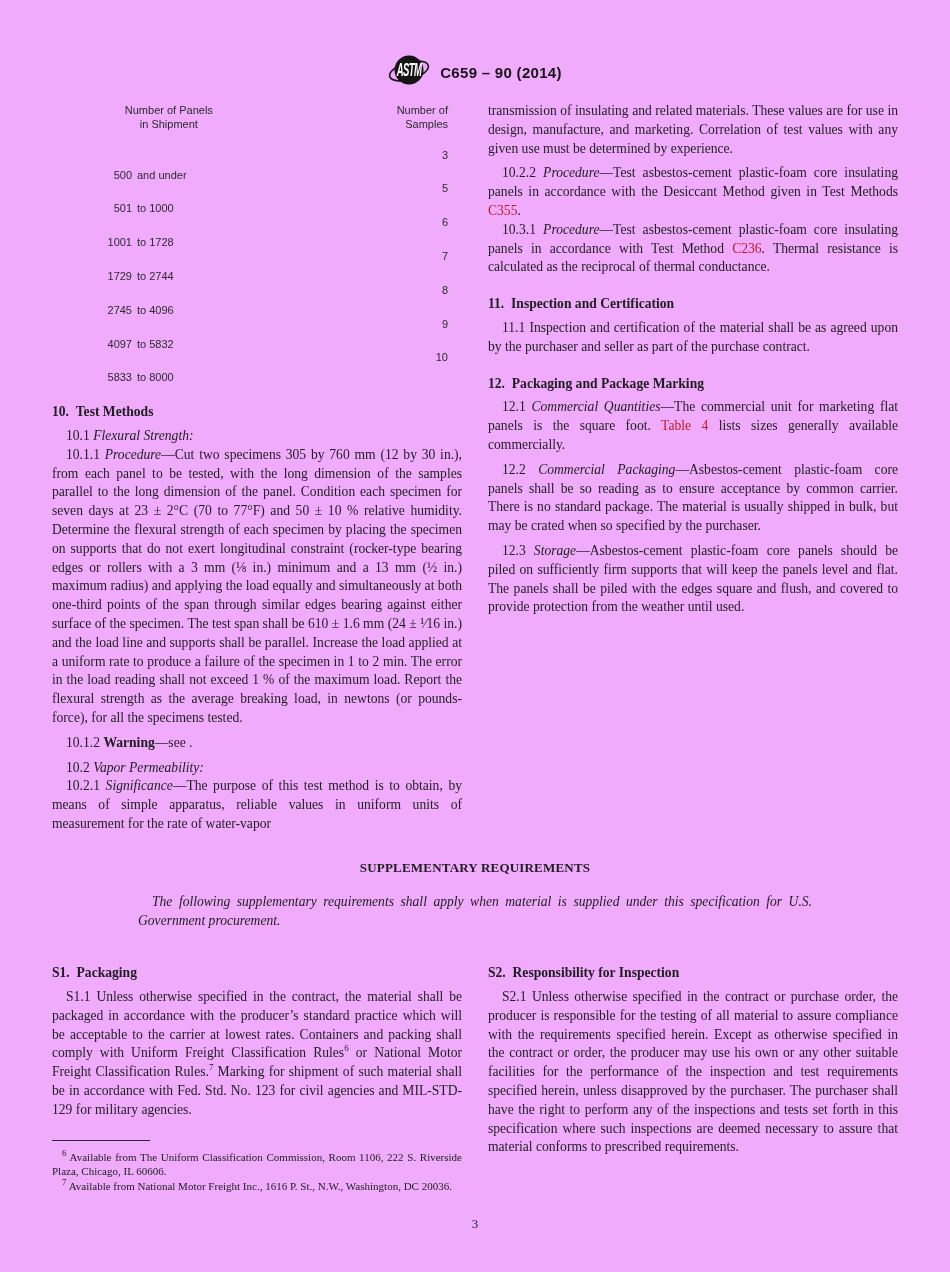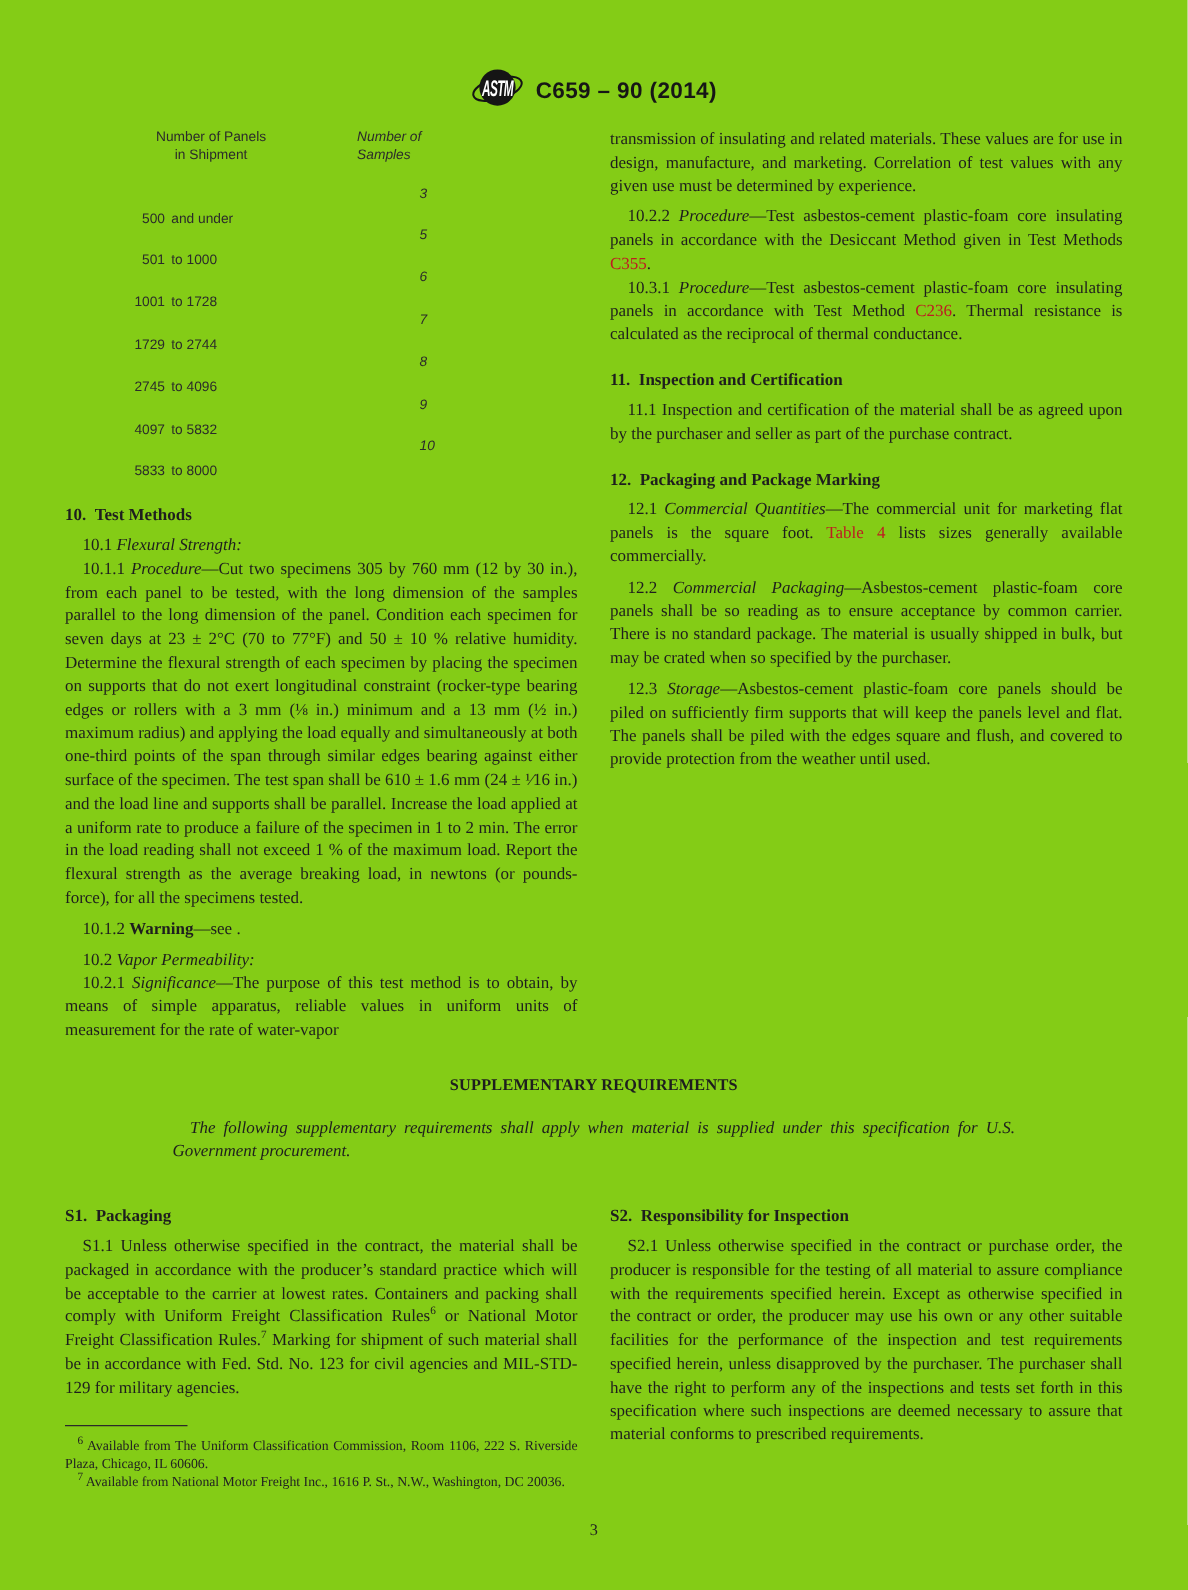--- a/index.html
+++ b/index.html
@@ -1,43 +1,43 @@
 <!DOCTYPE html>
 <html style="--link: #bf1b22;"><head>
 <meta charset="utf-8">
 <style>
   html,body { margin:0; padding:0; background:#e8e8e8; }
   .page {
-    width:950px; height:1272px; margin:0 auto; background:#84cc16;
+    width:950px; height:1272px; margin:0 auto; background:#f0abfc;
     position:relative; box-sizing:border-box; padding-top:52px;
     font-family:"Liberation Serif", serif; color:#1e1e1e;
   }
   
   .doc-header { display:flex; justify-content:center; align-items:center; gap:10px; height:40px; }
-  .doc-title { font-family:"Liberation Sans", sans-serif; font-weight:700; font-size:18px; color:#161616; letter-spacing:.3px; }
+  .doc-title { font-family:"Liberation Sans", sans-serif; font-weight:700; font-size:15px; color:#161616; letter-spacing:.3px; }
 
   
   .columns { display:flex; gap:26px; padding:0 52px; align-items:flex-start; }
   .body-cols { margin-top:10px; min-height:652px; }
   .s-cols { margin-top:34px; }
   .col { width:410px; flex:0 0 410px; font-size:13.6px; line-height:18.8px; text-align:justify; }
 
   .col p { margin:6px 0 0; text-indent:14px; }
   .col p.tight { margin-top:0; }
   .col p.group { margin-top:13px; }
   .col p.cont { text-indent:0; }
   h3.sec { font-size:13.6px; font-weight:700; margin:18px 0 5px; text-align:left; text-indent:0; }
   .s-cols h3.sec { margin-top:0; }
 
   
   .sample-table { font-family:"Liberation Sans", sans-serif; font-size:11px; line-height:13.8px; color:#2b2b2b; margin:2px 0 10px; text-align:left; }
   .t-head { display:flex; margin-bottom:17px; }
   .t-row  { display:flex; }
   .t-c1 { flex:0 0 57%; }
-  .t-c2 { flex:1 1 auto; text-align:left; padding-right:14px;font-style:italic; }
+  .t-c2 { flex:1 1 auto; text-align:right; padding-right:14px; }
   .t-head .t-c1 { text-align:center; white-space:pre-line; }
   .t-head .t-c2 { white-space:pre-line; }
   .t-row .t-c1 { padding-left:50px; }
   .t-num { display:inline-block; width:30px; text-align:right; margin-right:5px;margin-top:20px; }
 
   
   .seg-i { font-style:italic; }
   .seg-b { font-weight:700; }
   a.seg-link { color:var(--link, #bf1b22); text-decoration:none; cursor:pointer; }
   .seg-sup { font-size:9px; vertical-align:super; line-height:0; }

